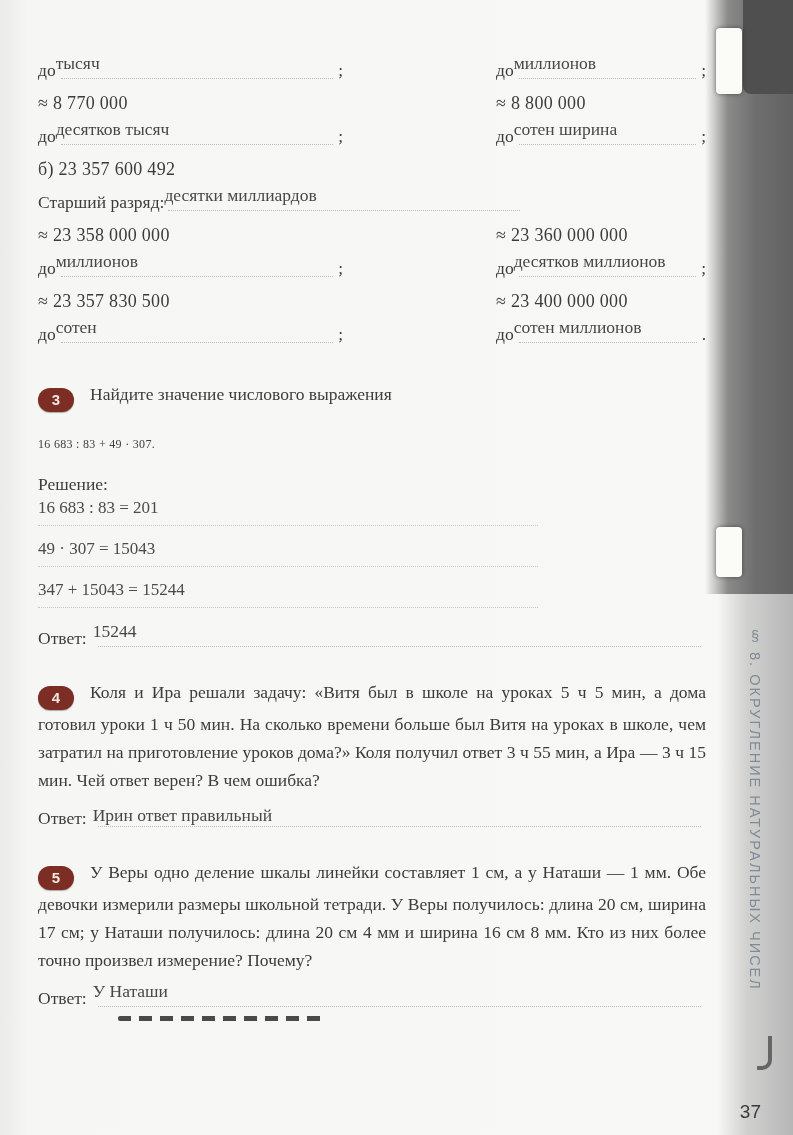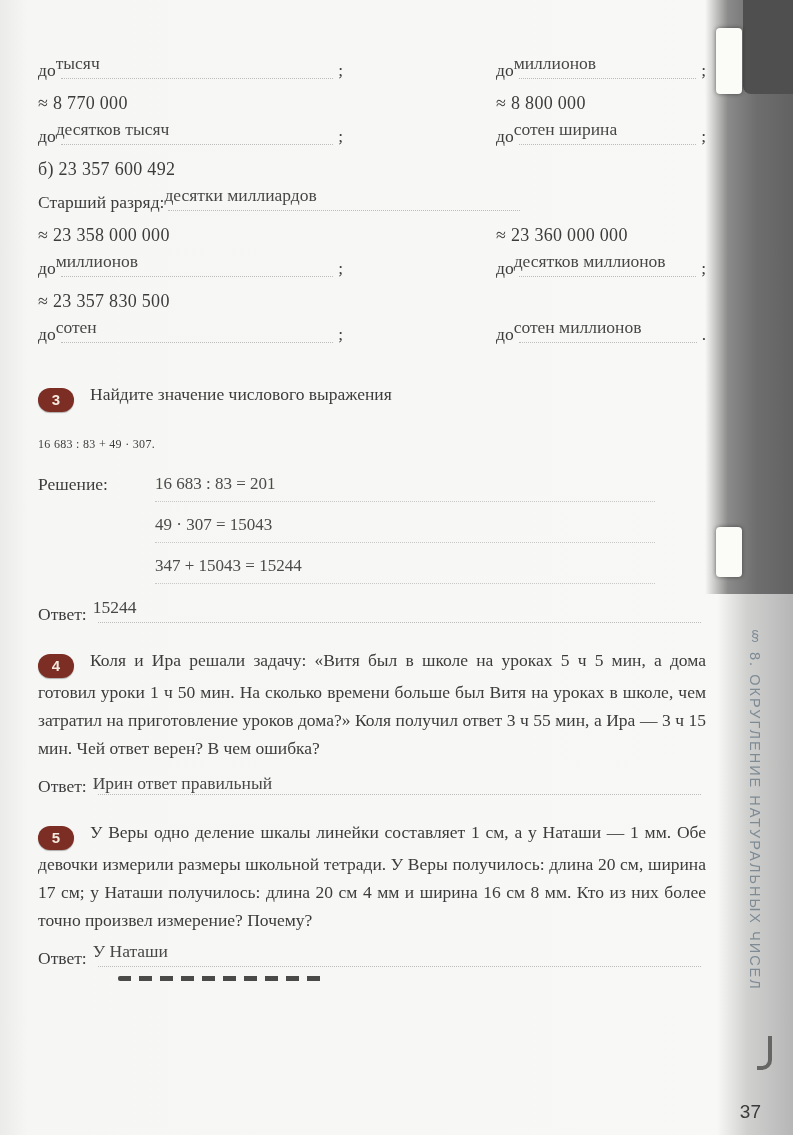--- a/index.html
+++ b/index.html
@@ -71,34 +71,34 @@
     display:inline-block; min-width:36px; height:24px; padding:0 6px;
     background:#7c2d24; border-radius:13px; color:#f3e9de;
     font-family:"Liberation Sans", sans-serif; font-weight:bold;
     font-size:15px; line-height:24px; text-align:center;
     margin-right:16px; vertical-align:-5px;
     box-shadow:0 1px 1px rgba(0,0,0,0.3);
   }
 
   .exercise3 { margin-top:36px; }
   .expression { margin-top:20px; font-size:12px; letter-spacing:0.3px; }
-  .solution { display:flex; margin-top:16px; }
+  .solution { display:flex; margin-top:16px;flex-direction:column; }
   .sol-label { width:117px; flex-shrink:0; }
   .steps { flex:1; }
   .step {
     width:500px; padding-bottom:5px; margin-bottom:11px;
     border-bottom:1.5px dotted #c8c8c6; color:#4b4b49; font-size:17px;
   }
   .step:last-child { margin-bottom:0; }
 
   .answer-row { display:flex; align-items:baseline; margin-top:18px; }
   .answer-row-tight { margin-top:12px; }
   .ans-label { margin-right:6px; flex-shrink:0; }
 
-  .ex-par { margin-top:20px; text-align:justify; line-height:28px; }
+  .ex-par { margin-top:28px; text-align:justify; line-height:28px; }
 
   .scribble {
     margin-top:6px; margin-left:80px; width:205px; height:5px;
     background: repeating-linear-gradient(90deg, #4a4a48 0 13px, transparent 13px 21px);
     border-radius:2px;
   }
 </style>
 </head>
 <body>
 
@@ -185,20 +185,23 @@
         <span class="fill"><span class="ans">десятков миллионов</span></span>
         <span>;</span>
       </div>
     </div>
 
     <div class="pair">
       <div class="cell-left">
         <span class="num">≈ 23 357 830 500</span>
       </div>
       <div class="gap"></div>
+      <div class="cell-right">
+        <span class="num">≈ 23 400 000 000</span>
+      </div>
     </div>
 
     <div class="pair">
       <div class="cell-left">
         <span>до</span>
         <span class="fill"><span class="ans">сотен</span></span>
         <span>;</span>
       </div>
       <div class="gap"></div>
       <div class="cell-right">

